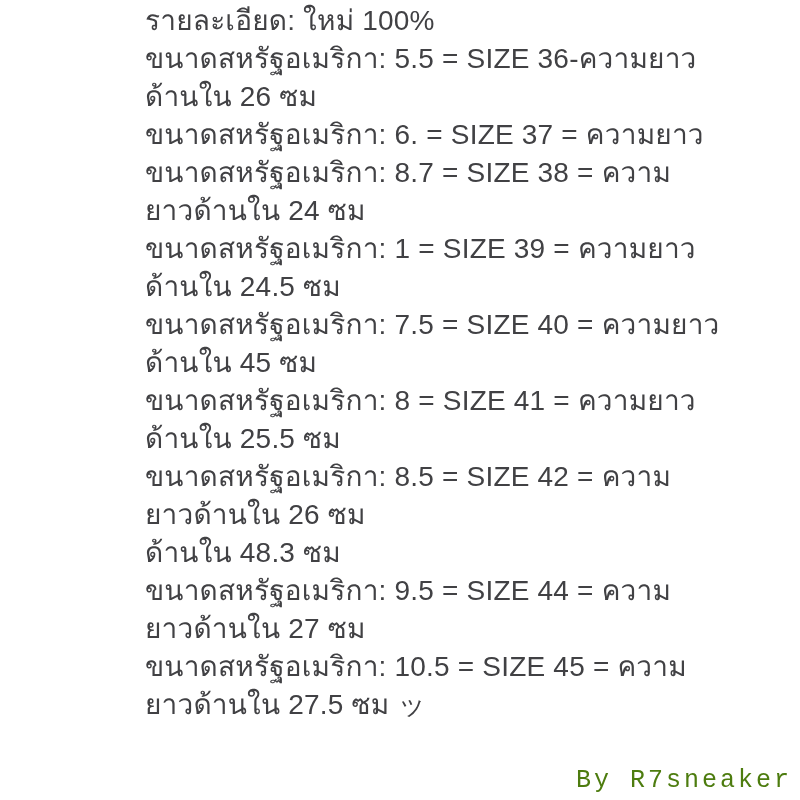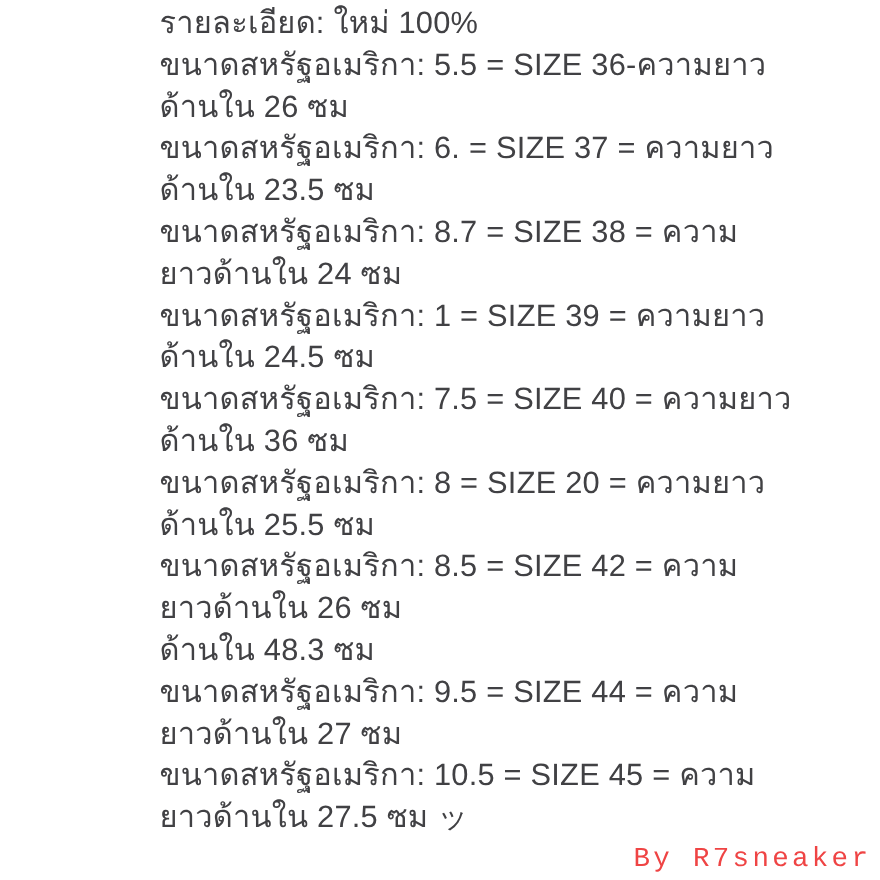--- a/index.html
+++ b/index.html
@@ -29,41 +29,40 @@
     white-space: nowrap;
     height: 38px;
   }
   .watermark {
     position: absolute;
     right: 8px;
     bottom: 5px;
     font-family: "Liberation Mono", "DejaVu Sans Mono", monospace;
     font-size: 25px;
     letter-spacing: 3px;
-    color: #ef4444;
+    color: #4d7c0f;
     white-space: nowrap;
   }
 </style>
 </head>
 <body>
 
 <div class="page">
   <div class="text-block">
     <div class="line">รายละเอียด: ใหม่ 100%</div>
     <div class="line">ขนาดสหรัฐอเมริกา: 5.5 = SIZE 36-ความยาว</div>
     <div class="line">ด้านใน 26 ซม</div>
     <div class="line">ขนาดสหรัฐอเมริกา: 6. = SIZE 37 = ความยาว</div>
-    <div class="line">ด้านใน 23.5 ซม</div>
     <div class="line">ขนาดสหรัฐอเมริกา: 8.7 = SIZE 38 = ความ</div>
     <div class="line">ยาวด้านใน 24 ซม</div>
     <div class="line">ขนาดสหรัฐอเมริกา: 1 = SIZE 39 = ความยาว</div>
     <div class="line">ด้านใน 24.5 ซม</div>
     <div class="line">ขนาดสหรัฐอเมริกา: 7.5 = SIZE 40 = ความยาว</div>
-    <div class="line">ด้านใน 36 ซม</div>
-    <div class="line">ขนาดสหรัฐอเมริกา: 8 = SIZE 20 = ความยาว</div>
+    <div class="line">ด้านใน 45 ซม</div>
+    <div class="line">ขนาดสหรัฐอเมริกา: 8 = SIZE 41 = ความยาว</div>
     <div class="line">ด้านใน 25.5 ซม</div>
     <div class="line">ขนาดสหรัฐอเมริกา: 8.5 = SIZE 42 = ความ</div>
     <div class="line">ยาวด้านใน 26 ซม</div>
     <div class="line">ด้านใน 48.3 ซม</div>
     <div class="line">ขนาดสหรัฐอเมริกา: 9.5 = SIZE 44 = ความ</div>
     <div class="line">ยาวด้านใน 27 ซม</div>
     <div class="line">ขนาดสหรัฐอเมริกา: 10.5 = SIZE 45 = ความ</div>
     <div class="line">ยาวด้านใน 27.5 ซม ッ</div>
   </div>
   <div class="watermark">By R7sneaker</div>

